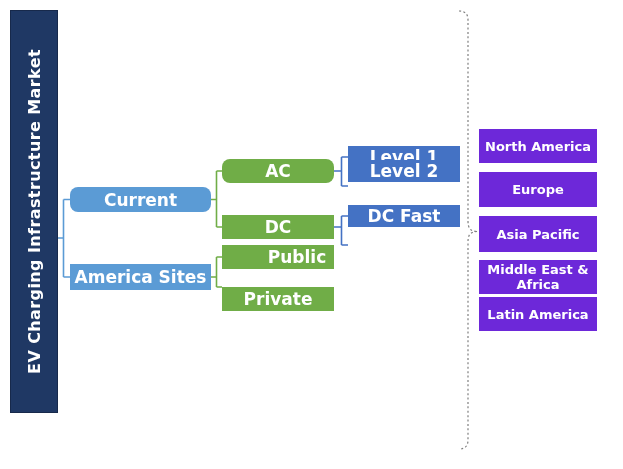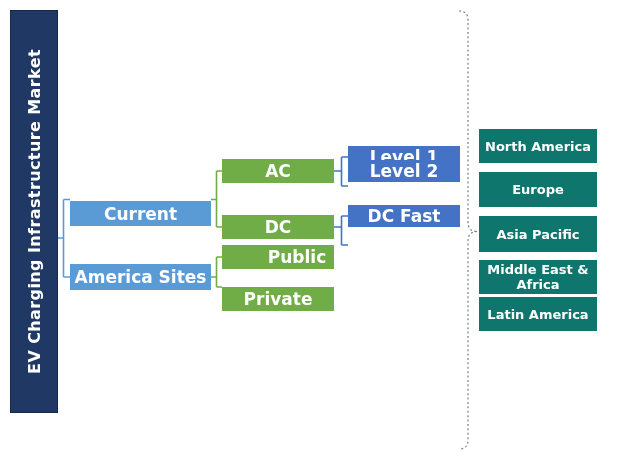--- a/index.html
+++ b/index.html
@@ -46,35 +46,35 @@
     font-size: 17px;
     box-sizing: border-box;
     text-align: center;
   }
   .seg   { background: #5B9BD5; left: 70px;  width: 141px; height: 25px; }
   .sub   { background: #70AD47; left: 222px; width: 112px; height: 24px; }
   .typ   { background: #4472C4; left: 348px; width: 112px; height: 22px; }
   .region {
     position: absolute;
     left: 479px; width: 118px;
-    background: #0f766e;
+    background: #6d28d9;
     color: #ffffff;
     font-weight: bold;
     font-size: 13px;
     line-height: 15px;
     display: flex;
     align-items: center;
     justify-content: center;
     text-align: center;
     box-sizing: border-box;
     padding: 0 6px;
   }
-  #n-current        { top: 201px; }
+  #n-current        { top: 187px; border-radius: 8px; }
   #n-charging-sites { top: 264px; height: 26px; }
-  #n-ac      { top: 159px; }
+  #n-ac      { top: 159px; border-radius: 8px; }
   #n-dc      { top: 215px; }
   #n-public  { top: 245px; padding-left: 38px; }
   #n-private { top: 275px; margin-top: 12px; }
   #n-level1  { top: 146px; }
   #n-level2  { top: 160px; }
   #n-dcfast  { top: 205px; }
   #n-others  { top: 234px; }
   #r-na  { top: 129px; height: 34px; }
   #r-eu  { top: 172px; height: 35px; }
   #r-ap  { top: 216px; height: 36px; }

